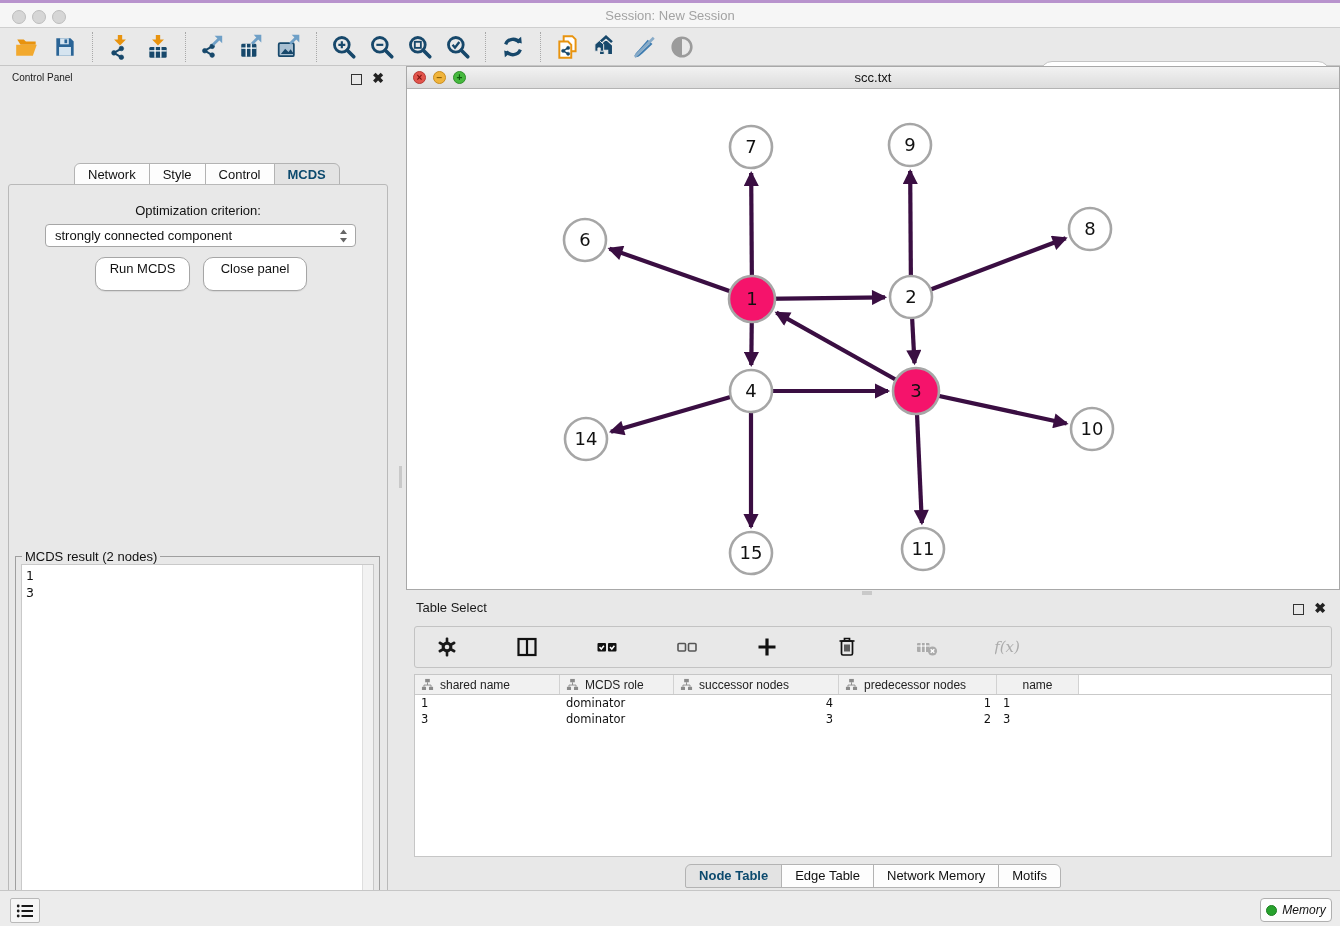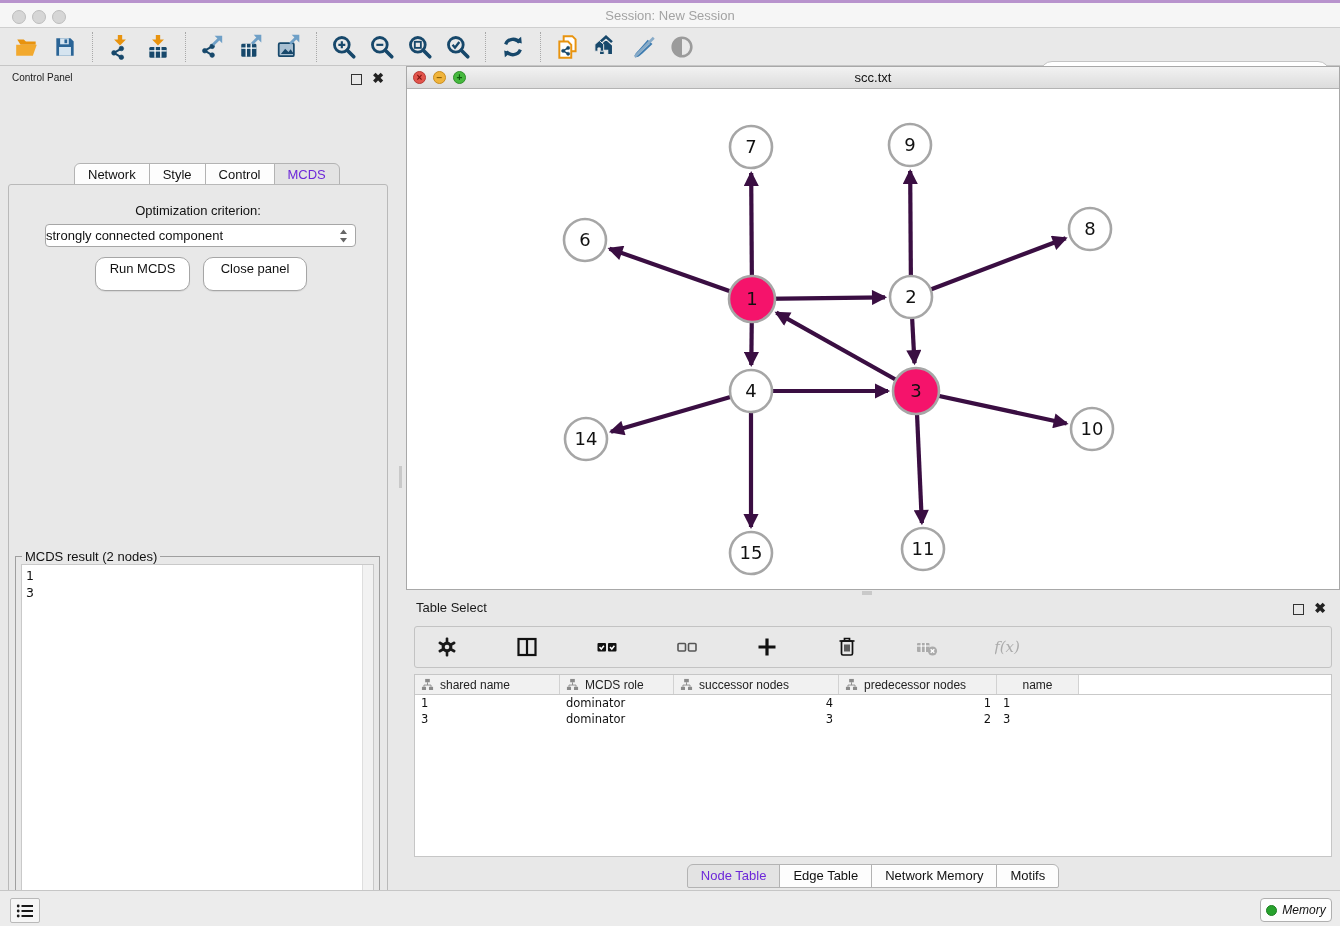--- a/index.html
+++ b/index.html
@@ -27,26 +27,26 @@
   .cpanel { position:absolute; left:0; top:66px; width:396px; height:824px; background:#e8e8e8; }
   .panel-head { position:absolute; left:12px; top:6px; font-size:10px; color:#1a1a1a; }
   .panel-float { position:absolute; top:8px; width:11px; height:11px; border:1.5px solid #333; background:transparent; }
   .panel-close { position:absolute; top:5px; font-size:14px; font-weight:bold; color:#222; line-height:14px; }
   .cp-float { right:34px; } .cp-close { right:12px; }
 
   .tabs-row { position:absolute; display:flex; }
   .tab { border:1px solid #b3b3b3; background:#fdfdfd; color:#111; font-size:13px; padding:3px 13px 4px; margin-left:-1px; position:relative; box-shadow:inset 0 1px 0 #fff; }
   .tab:first-child { border-top-left-radius:6px; border-bottom-left-radius:2px; margin-left:0; }
   .tab:last-child { border-top-right-radius:6px; border-bottom-right-radius:2px; }
-  .tab.sel { background:#e3e3e3; color:#6d28d9; box-shadow:none; }
+  .tab.sel { background:#e3e3e3; color:#0c4a6e; box-shadow:none;font-weight:bold; }
   .cp-tabs { left:74px; top:97px; }
 
   .cp-box { position:absolute; left:8px; top:118px; width:380px; height:758px; border:1px solid #b9b9b9; border-radius:3px; background:#e8e8e8; }
   .opt-label { position:absolute; left:0; right:0; top:18px; text-align:center; font-size:13px; color:#111; }
-  .cp-select { position:absolute; left:36px; top:39px; width:311px; height:23px; background:#fff; border:1px solid #a6a6a6; border-radius:4px; font-size:13px; color:#111; line-height:21px; }
+  .cp-select { position:absolute; left:36px; top:39px; width:311px; height:23px; background:#fff; border:1px solid #a6a6a6; border-radius:4px; font-size:13px; color:#111; line-height:21px; padding-left:9px; }
   .spin { position:absolute; right:7px; top:4px; width:9px; height:14px; }
   .btn { position:absolute; height:34px; background:#fff; border:1px solid #a6a6a6; border-radius:10px; font-size:13px; color:#111; text-align:center; line-height:21px; box-shadow:0 1px 1px rgba(0,0,0,.08); }
   .btn-run { left:86px; top:72px; width:95px; }
   .btn-close { left:194px; top:72px; width:104px; }
 
   .result-fs { position:absolute; left:6px; top:371px; width:365px; height:380px; border:1px solid #9f9f9f; }
   .result-legend { position:absolute; left:6px; top:-8px; background:#e8e8e8; padding:0 3px; font-size:13px; color:#111; }
   .result-text { position:absolute; left:5px; top:7px; right:5px; bottom:5px; background:#fff; border:1px solid #c9c9c9; font-family:"DejaVu Sans", sans-serif; font-size:12.5px; line-height:17px; color:#111; padding:2px 4px; white-space:pre; }
   .result-scroll { position:absolute; right:0; top:0; bottom:0; width:11px; background:#f2f2f2; border-left:1px solid #dedede; }
 

